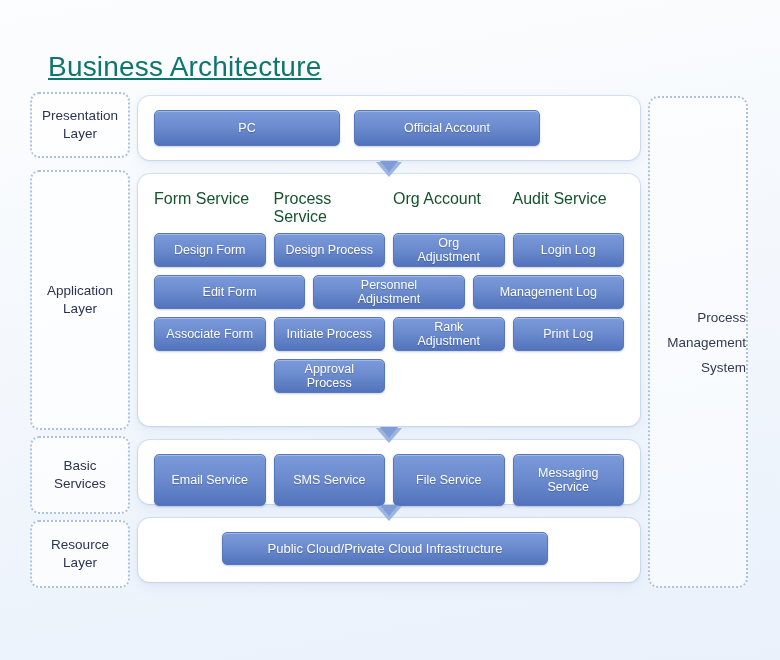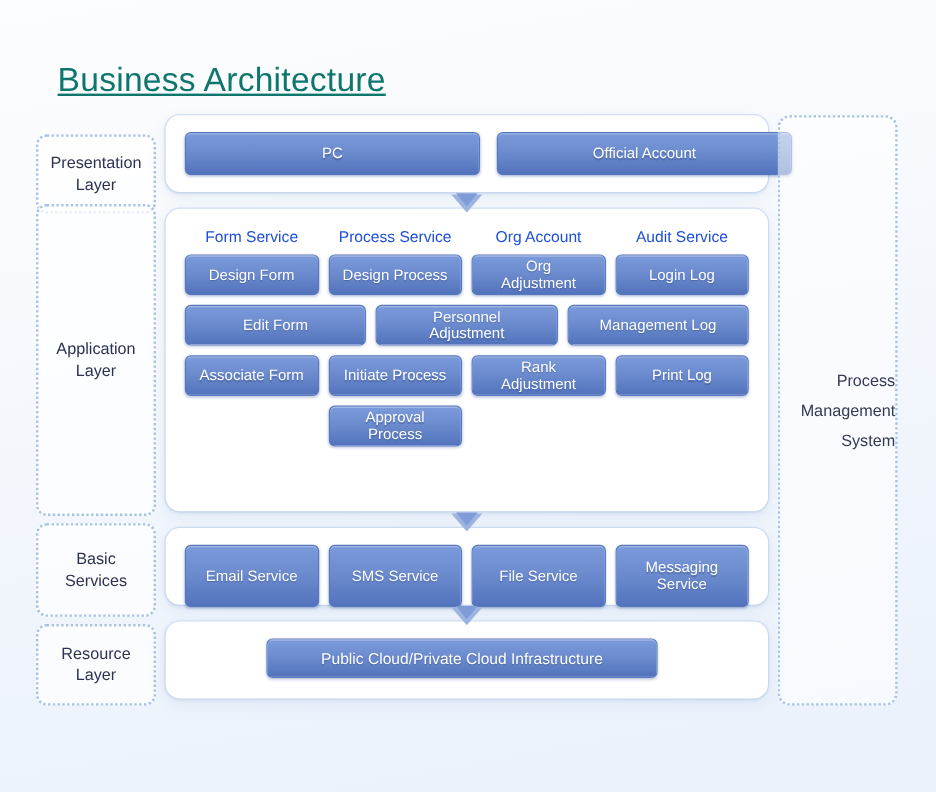--- a/index.html
+++ b/index.html
@@ -45,21 +45,21 @@
     background: rgba(255,255,255,0.72);
     display: flex;
     align-items: center;
     justify-content: center;
     text-align: center;
     color: #2b3350;
     font-size: 13.5px;
     line-height: 18px;
     padding: 4px;
   }
-  #layer-label-0 { top: 20px;   height: 66px; }
+  #layer-label-0 { top: 0;   height: 66px; }
   #layer-label-1 { top: 78px;  height: 260px; }
   #layer-label-2 { top: 344px; height: 78px; }
   #layer-label-3 { top: 428px; height: 68px; }
 
   
   #side-panel {
     position: absolute;
     left: 648px;
     top: 4px;
     width: 100px;
@@ -112,44 +112,43 @@
     box-shadow: inset 0 1px 0 rgba(255,255,255,0.30),
                 0 1px 2px rgba(70,100,160,0.30);
     white-space: pre-line;
   }
 
   
   #row-presentation {
     position: absolute;
     left: 154px;
     top: 18px;
-    width: 506px;
+    width: 386px;
     height: 36px;
     display: flex;
     gap: 14px;
   }
   #row-presentation .btn { flex: 1; }
 
   
   #app-grid {
     position: absolute;
     left: 154px;
     top: 98px;
     width: 470px;
   }
   .app-col-headers {
     display: flex;
     gap: 8px;
     margin-bottom: 7px;
   }
   .app-col-header {
     flex: 1;
-    text-align: center;
-    color: #1d4ed8;
-    font-size: 13px;
+    color: #14532d;
+    font-size: 16px;
   }
   .app-row {
     display: flex;
     gap: 8px;
     margin-bottom: 8px;
   }
   .app-row .cell { flex: 1; }
   .app-row .cell .btn { width: 100%; height: 34px; }
   .app-row .cell.empty { visibility: hidden; }
 

